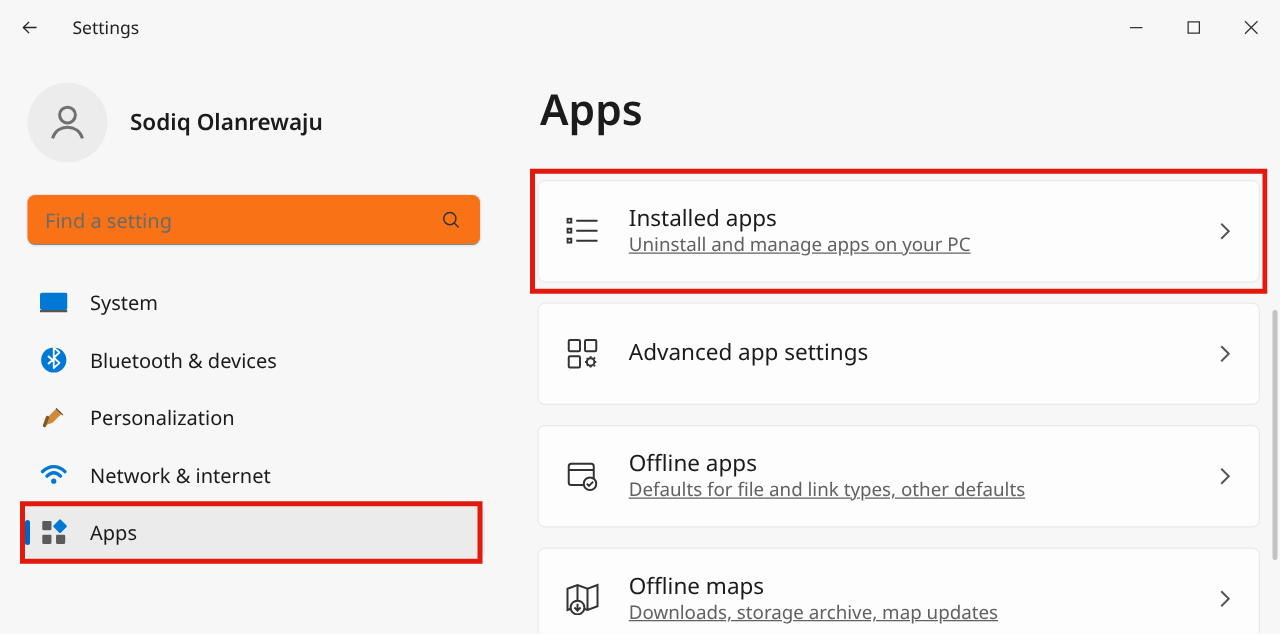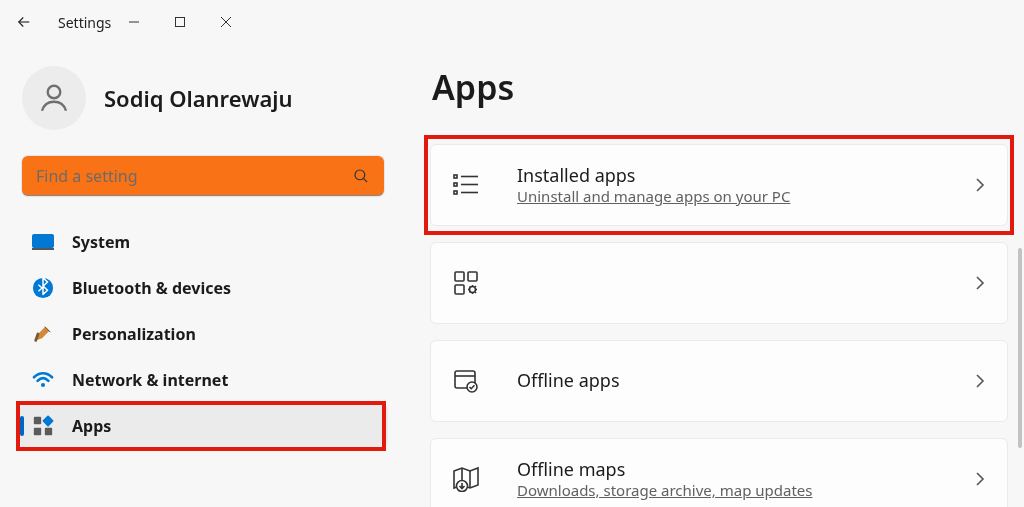--- a/index.html
+++ b/index.html
@@ -1,55 +1,55 @@
 <!DOCTYPE html>
 <html><head>
 <meta charset="utf-8">
 <style>
   * { box-sizing: border-box; margin: 0; padding: 0; font-family: "Segoe UI", -apple-system, system-ui, sans-serif; }
   html, body { width: 1024px; height: 507px; overflow: hidden; background: #f7f7f7; }
   .window { width: 1024px; height: 507px; background: #f7f7f7; display: flex; flex-direction: column; position: relative; }
 
   
-  .titlebar { height: 44px; display: flex; align-items: center; justify-content: flex-start; padding: 0 0 0 10px; }
+  .titlebar { height: 44px; display: flex; align-items: center; justify-content: space-between; padding: 0 0 0 10px; }
   .titlebar-left { display: flex; align-items: center; gap: 20px; }
   .back-btn { width: 28px; height: 28px; border-radius: 4px; display: flex; align-items: center; justify-content: center; cursor: pointer; }
   .title-text { font-size: 14px; color: #222; }
   .win-controls { display: flex; }
   .win-btn { width: 46px; height: 44px; display: flex; align-items: center; justify-content: center; cursor: pointer; }
 
   
   .body { flex: 1; display: flex; padding: 0 10px 0 18px; overflow: hidden; }
   .sidebar { width: 372px; flex: 0 0 372px; display: flex; flex-direction: column; padding-top: 22px; }
   .content { flex: 1; padding: 20px 6px 0 40px; overflow: hidden; position: relative; }
 
   
   .profile { display: flex; align-items: center; gap: 18px; padding: 0 4px 26px 4px; }
   .avatar { width: 64px; height: 64px; border-radius: 50%; background: #ececec; display: flex; align-items: center; justify-content: center; }
-  .user-name { font-size: 22px; font-weight: 600; color: #1b1b1b; }
+  .user-name { font-size: 18px; font-weight: 600; color: #1b1b1b; }
 
   
   .search-wrap { position: relative; margin: 0 6px 24px 4px; }
   .search { width: 100%; height: 40px; border: none; border-radius: 6px; background: #f97316; padding: 0 42px 0 14px; font-size: 16px; color: #333; box-shadow: 0 0 0 1px #e6e6e6, 0 1px 2px rgba(0,0,0,.04); border-bottom: 1.5px solid #888; }
   .search::placeholder { color: #6b6b6b; }
   .search-icon { position: absolute; right: 14px; top: 50%; transform: translateY(-50%); }
 
   
   .nav { display: flex; flex-direction: column; gap: 2px; padding: 0 2px; }
-  .nav-item { height: 44px; border-radius: 6px; display: flex; align-items: center; gap: 18px; padding: 0 12px; cursor: pointer; font-size: 16px; color: #1b1b1b; font-weight: bold; }
+  .nav-item { height: 44px; border-radius: 6px; display: flex; align-items: center; gap: 18px; padding: 0 12px; cursor: pointer; font-size: 16px; color: #1b1b1b; }
   .nav-item .nav-icon { width: 22px; height: 22px; display: flex; align-items: center; justify-content: center; }
   .nav-item.active { background: #ebebeb; position: relative; }
   .nav-item.active::before { content: ""; position: absolute; left: 0; top: 12px; bottom: 12px; width: 4px; border-radius: 2px; background: #0067c0; }
 
   
   .page-title { font-size: 34px; font-weight: 600; color: #1b1b1b; margin: 0 0 34px 2px; }
   .cards { display: flex; flex-direction: column; gap: 16px; }
   .card { background: #fdfdfd; border: 1px solid #eaeaea; border-radius: 6px; height: 82px; display: flex; align-items: center; padding: 0 22px 0 20px; cursor: pointer; gap: 22px; }
   .card-icon { width: 30px; height: 30px; display: flex; align-items: center; justify-content: center; flex: 0 0 30px; }
-  .card-text { flex: 1; margin-left: 14px; }
+  .card-text { flex: 1; }
   .card-title { font-size: 18px; color: #1b1b1b; line-height: 1.3; }
   .card-sub { font-size: 15px; color: #616161; line-height: 1.3; text-decoration: underline; }
   .card-chev { color: #555; }
 
   
   .highlight { position: absolute; border: 4px solid #e21a0e; pointer-events: none; z-index: 10; }
 
   
   .right-scroll { position: absolute; right: 2px; top: 248px; width: 4px; height: 200px; background: #c2c2c2; border-radius: 2px; }
 
@@ -198,39 +198,41 @@
           <span class="card-icon">
             <svg width="26" height="26" viewBox="0 0 26 26" fill="none" stroke="#333" stroke-width="1.6">
                 <rect x="2" y="2" width="9" height="9" rx="1"></rect>
                 <rect x="15" y="2" width="9" height="9" rx="1"></rect>
                 <rect x="2" y="15" width="9" height="9" rx="1"></rect>
                 <circle cx="19.5" cy="19.5" r="3"></circle>
                 <path d="M19.5 15v1.2M19.5 22.8V24M15 19.5h1.2M22.8 19.5H24M16.5 16.5l.9.9M22.1 22.1l.9.9M22.1 16.9l.9-.9M16.5 22.5l.9-.9"></path>
               </svg>
           </span>
           <div class="card-text">
+            <div class="card-title">Advanced app settings</div>
           </div>
           <span class="card-chev">
             <svg width="10" height="16" viewBox="0 0 10 16" fill="none" stroke="#555" stroke-width="1.6">
                 <path d="M2 2l6 6-6 6"></path>
               </svg>
           </span>
         </div>
 
         <div class="card">
           <span class="card-icon">
             <svg width="26" height="26" viewBox="0 0 26 26" fill="none" stroke="#333" stroke-width="1.6">
                 <rect x="2" y="3" width="20" height="17" rx="2"></rect>
                 <line x1="2" y1="8" x2="22" y2="8"></line>
                 <circle cx="19" cy="19" r="5" fill="#fff"></circle>
                 <path d="M16.5 19l1.7 1.7 3.3-3.4"></path>
               </svg>
           </span>
           <div class="card-text">
             <div class="card-title">Offline apps</div>
+            <div class="card-sub">Defaults for file and link types, other defaults</div>
           </div>
           <span class="card-chev">
             <svg width="10" height="16" viewBox="0 0 10 16" fill="none" stroke="#555" stroke-width="1.6">
                 <path d="M2 2l6 6-6 6"></path>
               </svg>
           </span>
         </div>
 
         <div class="card">
           <span class="card-icon">

